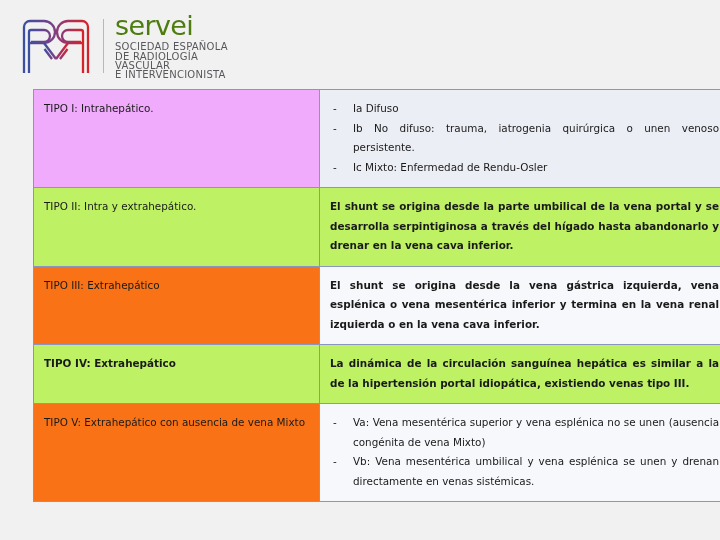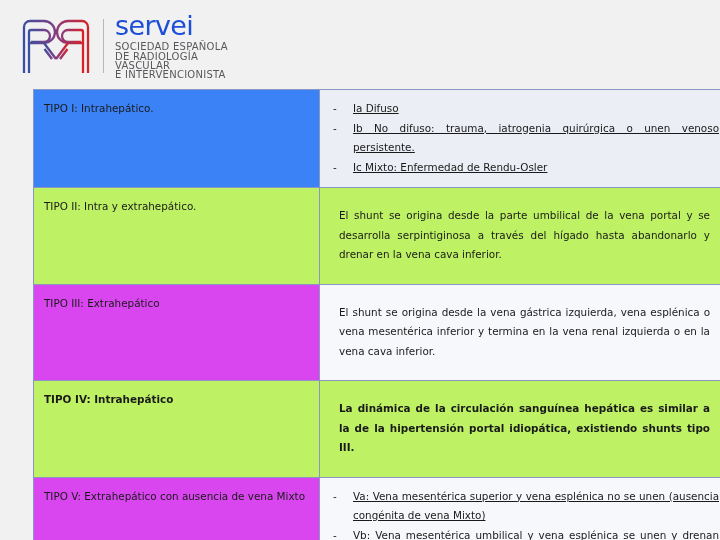--- a/index.html
+++ b/index.html
@@ -42,21 +42,21 @@
   .brand-text {
     display: flex;
     flex-direction: column;
     justify-content: center;
   }
   .brand-name {
     font-size: 27px;
     line-height: 27px;
     font-weight: 400;
     letter-spacing: -0.6px;
-    color: #1d4ed8;
+    color: #4d7c0f;
     margin-bottom: 3px;
   }
   .brand-sub {
     font-size: 10px;
     line-height: 9.4px;
     letter-spacing: 0.25px;
     color: #58585c;
     text-transform: uppercase;
     white-space: nowrap;
   }
@@ -84,52 +84,52 @@
     text-justify: inter-word;
   }
   td.col-left {
     width: 265px;
   }
   td.col-right {
     width: 389px;
   }
 
   
-  tr.tint-light td { background: #3b82f6; }
+  tr.tint-light td { background: #f0abfc; }
   tr.tint-light td.col-right { background: #eceef5; }
   tr.tint-dark  td { background: #bef264; }
-  tr.tint-plain td.col-left  { background: #d946ef; }
+  tr.tint-plain td.col-left  { background: #f97316; }
   tr.tint-plain td.col-right { background: #f7f8fb; }
   tr.bold-row td { font-weight: bold; }
 
   
   ul.dash-list {
     list-style: none;
     margin: 0;
     padding: 0;
   }
   ul.dash-list > li {
     position: relative;
     padding-left: 23px;
     text-align: justify;
     text-justify: inter-word;
-    text-decoration: underline;
   }
   ul.dash-list > li::before {
     content: "-";
     position: absolute;
     left: 3px;
     top: 0;
   }
   ul.dash-list > li:last-child { padding-bottom: 0; }
 
   p.cell-para {
-    margin: 9px;
-    text-align: justify;
-    text-justify: inter-word;
+    margin: 0;
+    text-align: justify;
+    text-justify: inter-word;
+    font-weight: bold;
   }
   .left-label {
     text-align: justify;
     text-justify: inter-word;
   }
 </style>
 </head>
 <body>
 
 <div class="brand">
@@ -201,24 +201,24 @@
         <td class="col-left">
           <div class="left-label">TIPO III: Extrahepático</div>
         </td>
         <td class="col-right">
           <p class="cell-para">El shunt se origina desde la vena gástrica izquierda, vena esplénica o vena mesentérica inferior y termina en la vena renal izquierda o en la vena cava inferior.</p>
         </td>
       </tr>
 
       <tr class="tint-dark bold-row">
         <td class="col-left">
-          <div class="left-label">TIPO IV: Intrahepático</div>
-        </td>
-        <td class="col-right">
-          <p class="cell-para">La dinámica de la circulación sanguínea hepática es similar a la de la hipertensión portal idiopática, existiendo shunts tipo III.</p>
+          <div class="left-label">TIPO IV: Extrahepático</div>
+        </td>
+        <td class="col-right">
+          <p class="cell-para">La dinámica de la circulación sanguínea hepática es similar a la de la hipertensión portal idiopática, existiendo venas tipo III.</p>
         </td>
       </tr>
 
       <tr class="tint-plain">
         <td class="col-left">
           <div class="left-label">TIPO V: Extrahepático con ausencia de vena Mixto</div>
         </td>
         <td class="col-right">
           <ul class="dash-list">
             <li>Va: Vena mesentérica superior y vena esplénica no se unen (ausencia congénita de vena Mixto)</li>

